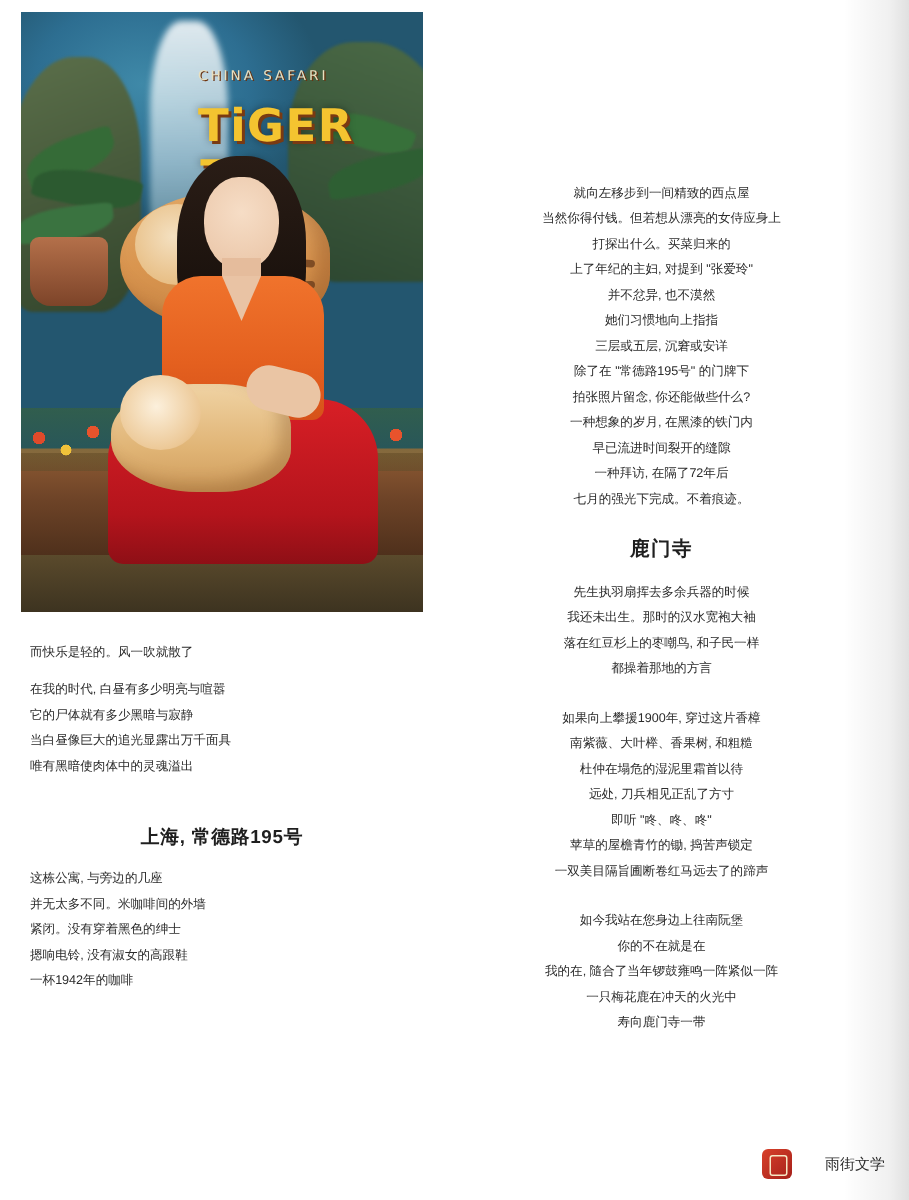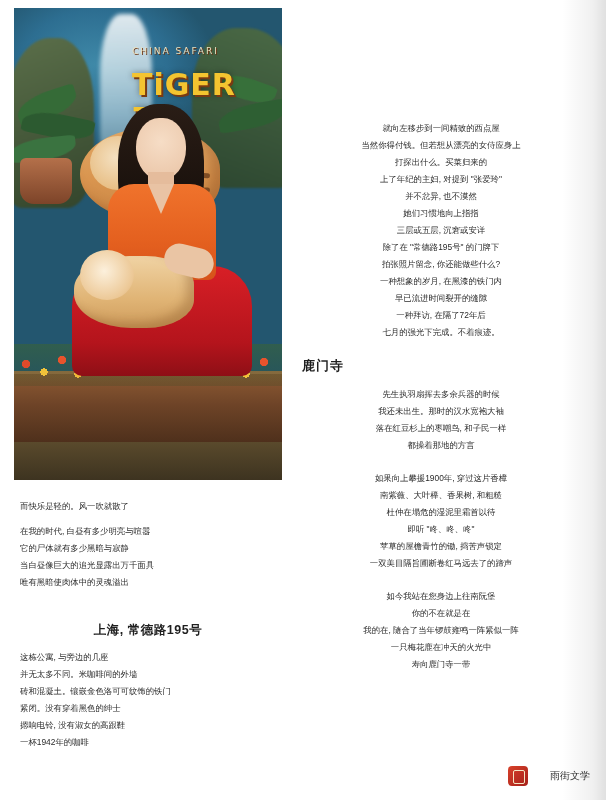--- a/index.html
+++ b/index.html
@@ -23,21 +23,21 @@
   
   .left-col {
     width: 290px;
     position: relative;
     padding: 8px 6px 0 14px;
     box-sizing: border-box;
   }
   .photo {
     position: relative;
     width: 268px;
-    height: 472px;
+    height: 400px;
     overflow: hidden;
     background: #0369a1;
   }
   
   .bg-sky {
     position: absolute;
     inset: 0;
     background:
       radial-gradient(ellipse 120px 90px at 30% 12%, #3f89a8 0%, #2d6e91 60%, #23566f 100%),
       linear-gradient(180deg, #2e6f8d 0%, #2b6c88 35%, #2a6379 60%, #24556a 100%);
@@ -251,21 +251,21 @@
     flex: 1;
     position: relative;
     padding: 120px 26px 0 12px;
     box-sizing: border-box;
     color: #2b2b2b;
     font-size: 8.4px;
     line-height: 17px;
   }
   .right-col .stanza { padding-left: 0; text-align: center; }
   .right-title {
-    text-align: left;
+    text-align: center;
     font-size: 13px;
     font-weight: bold;
     color: #1f1f1f;
     margin: 16px 0 12px 0;
     letter-spacing: 1px;
   }
   
   .footer-badge {
     position: absolute;
     right: 16px;
@@ -355,21 +355,20 @@
         <span class="line">它的尸体就有多少黑暗与寂静</span>
         <span class="line">当白昼像巨大的追光显露出万千面具</span>
         <span class="line">唯有黑暗使肉体中的灵魂溢出</span>
       </div>
 
       <div class="poem-title">上海, 常德路195号</div>
 
       <div class="stanza">
         <span class="line">这栋公寓, 与旁边的几座</span>
         <span class="line">并无太多不同。米咖啡间的外墙</span>
-        <span class="line">砖和混凝土。镶嵌金色洛可可纹饰的铁门</span>
         <span class="line">紧闭。没有穿着黑色的绅士</span>
         <span class="line">摁响电铃, 没有淑女的高跟鞋</span>
         <span class="line">一杯1942年的咖啡</span>
       </div>
     </div>
   </div>
 
   <div class="right-col">
 
     <div class="stanza">
@@ -394,20 +393,21 @@
       <span class="line">先生执羽扇挥去多余兵器的时候</span>
       <span class="line">我还未出生。那时的汉水宽袍大袖</span>
       <span class="line">落在红豆杉上的枣嘲鸟, 和子民一样</span>
       <span class="line">都操着那地的方言</span>
     </div>
 
     <div class="stanza" style="margin-top:16px;">
       <span class="line">如果向上攀援1900年, 穿过这片香樟</span>
       <span class="line">南紫薇、大叶榉、香果树, 和粗糙</span>
       <span class="line">杜仲在塌危的湿泥里霜首以待</span>
+      <span class="line">远处, 刀兵相见正乱了方寸</span>
       <span class="line">即听 "咚、咚、咚"</span>
       <span class="line">苹草的屋檐青竹的锄, 捣苦声锁定</span>
       <span class="line">一双美目隔旨圃断卷红马远去了的蹄声</span>
     </div>
 
     <div class="stanza" style="margin-top:16px;">
       <span class="line">如今我站在您身边上往南阮堡</span>
       <span class="line">你的不在就是在</span>
       <span class="line">我的在, 隨合了当年锣鼓雍鸣一阵紧似一阵</span>
       <span class="line">一只梅花鹿在冲天的火光中</span>

